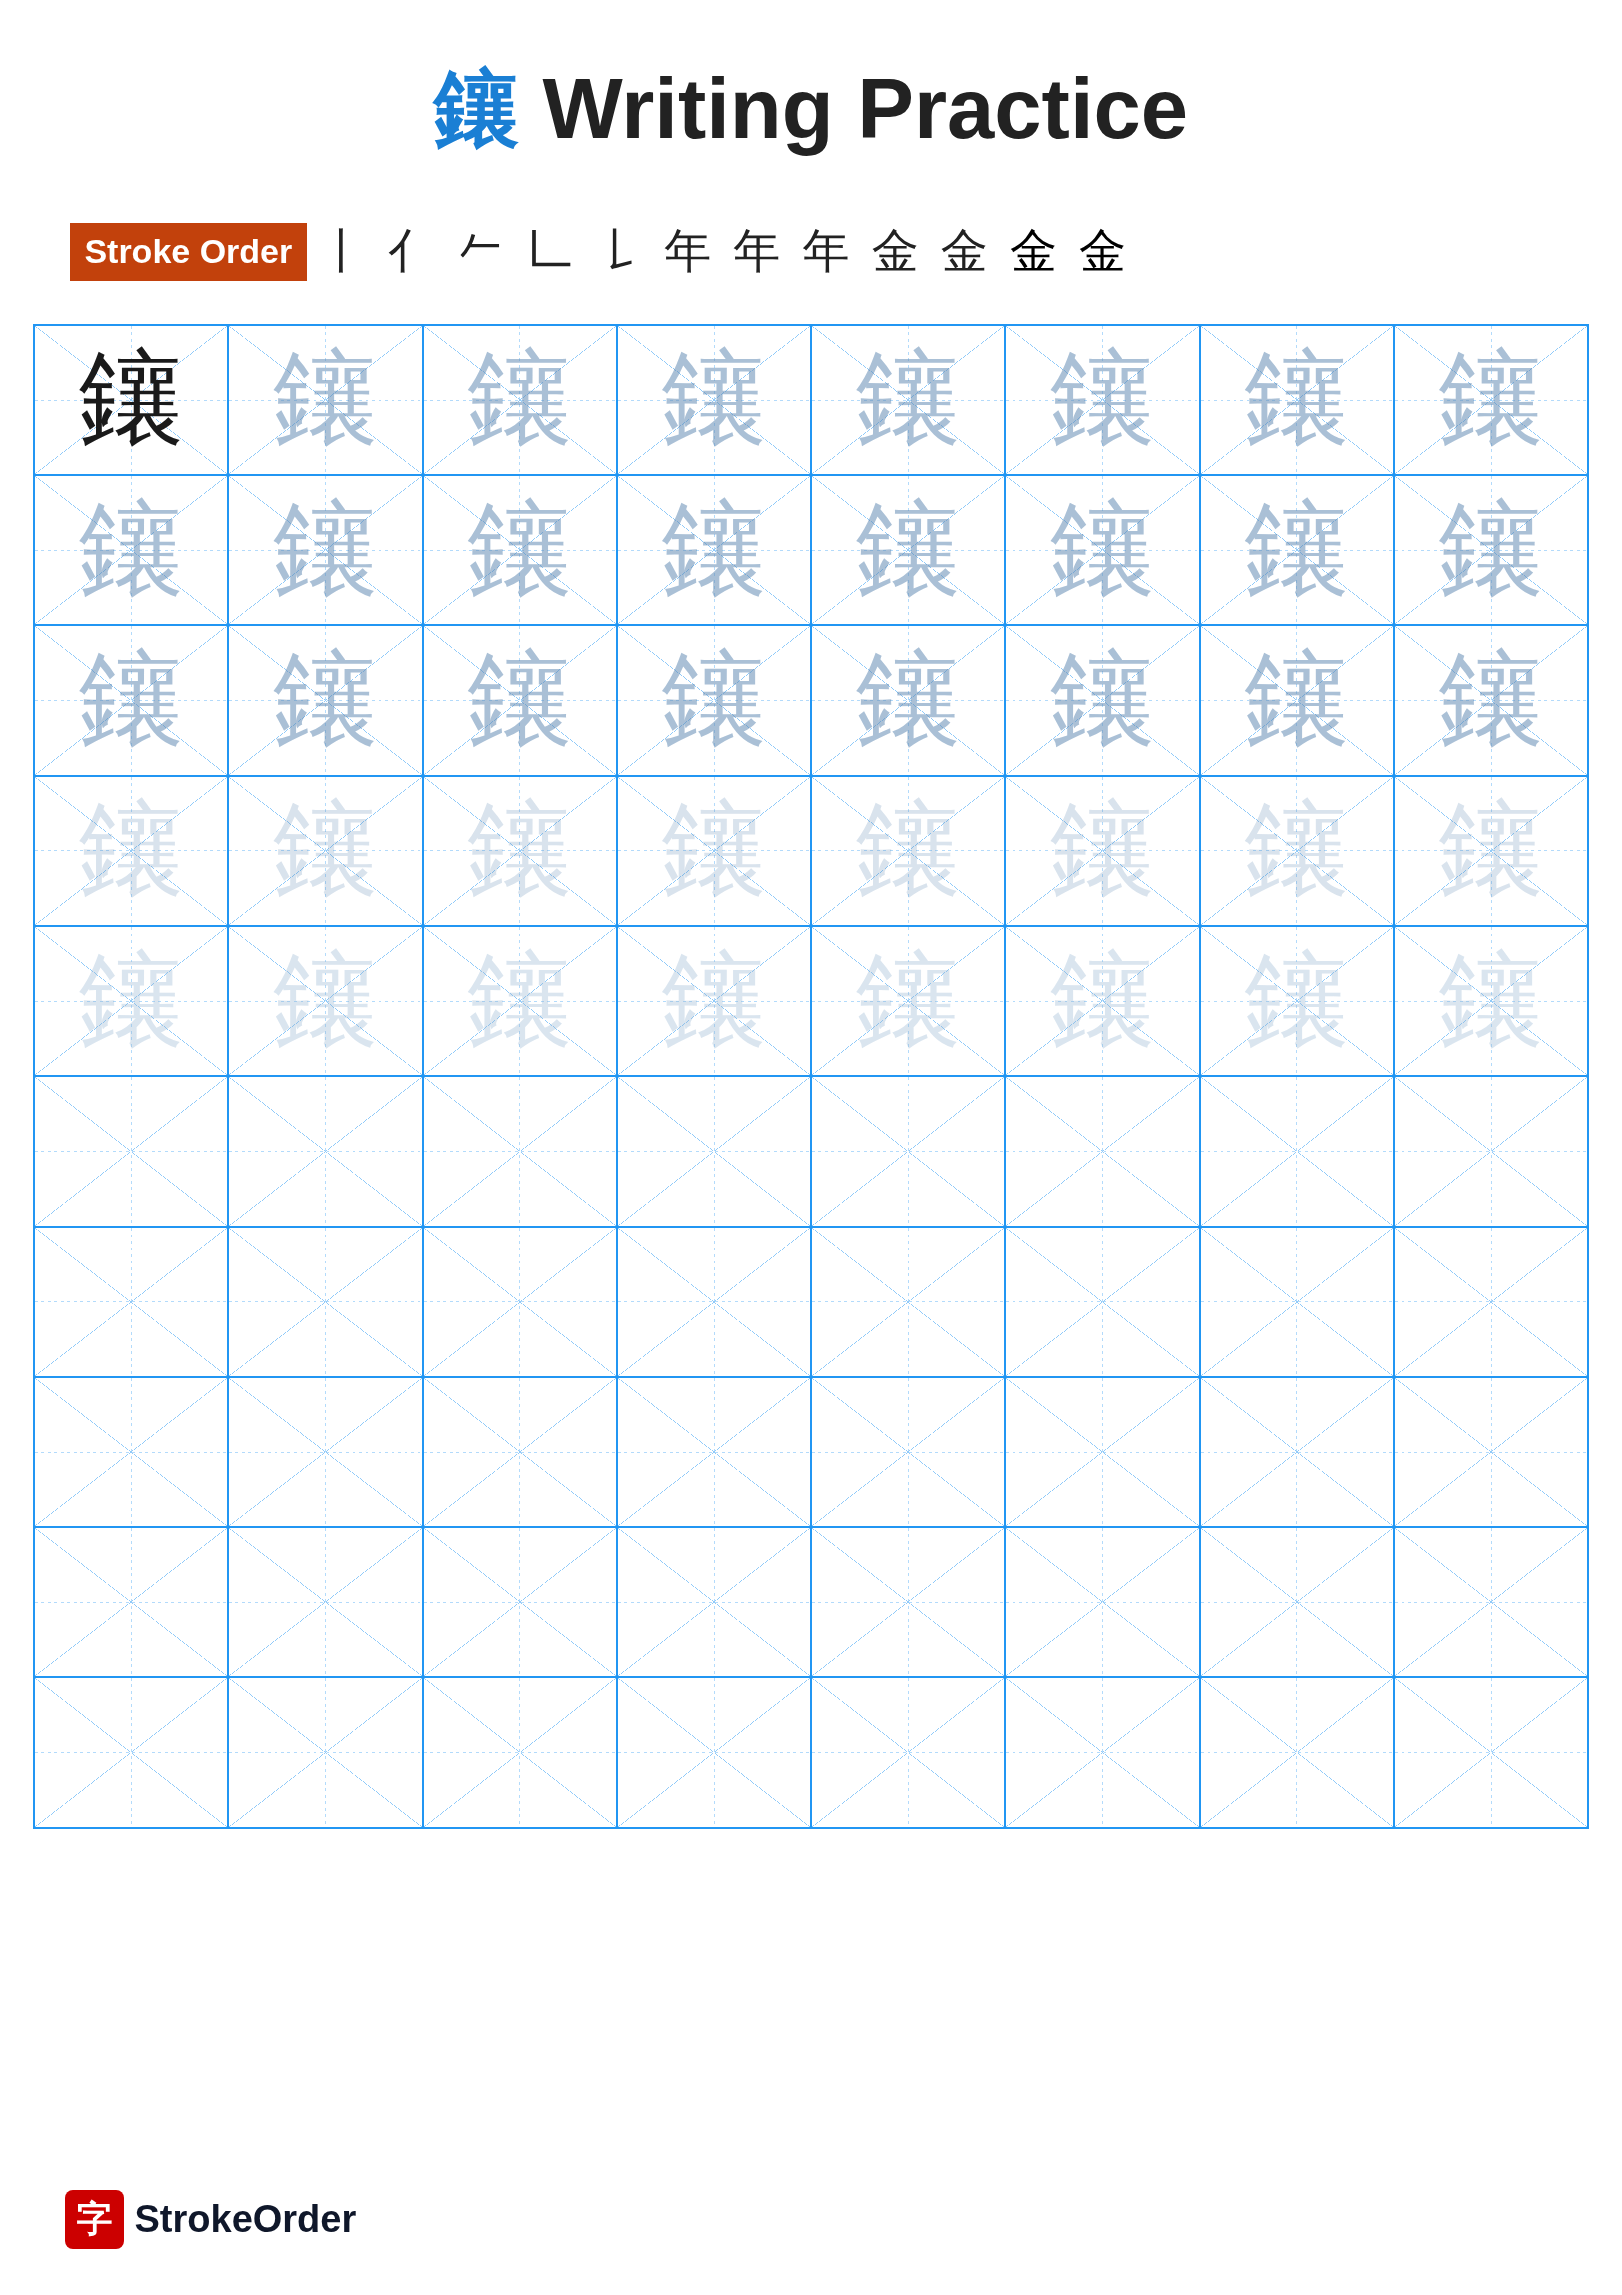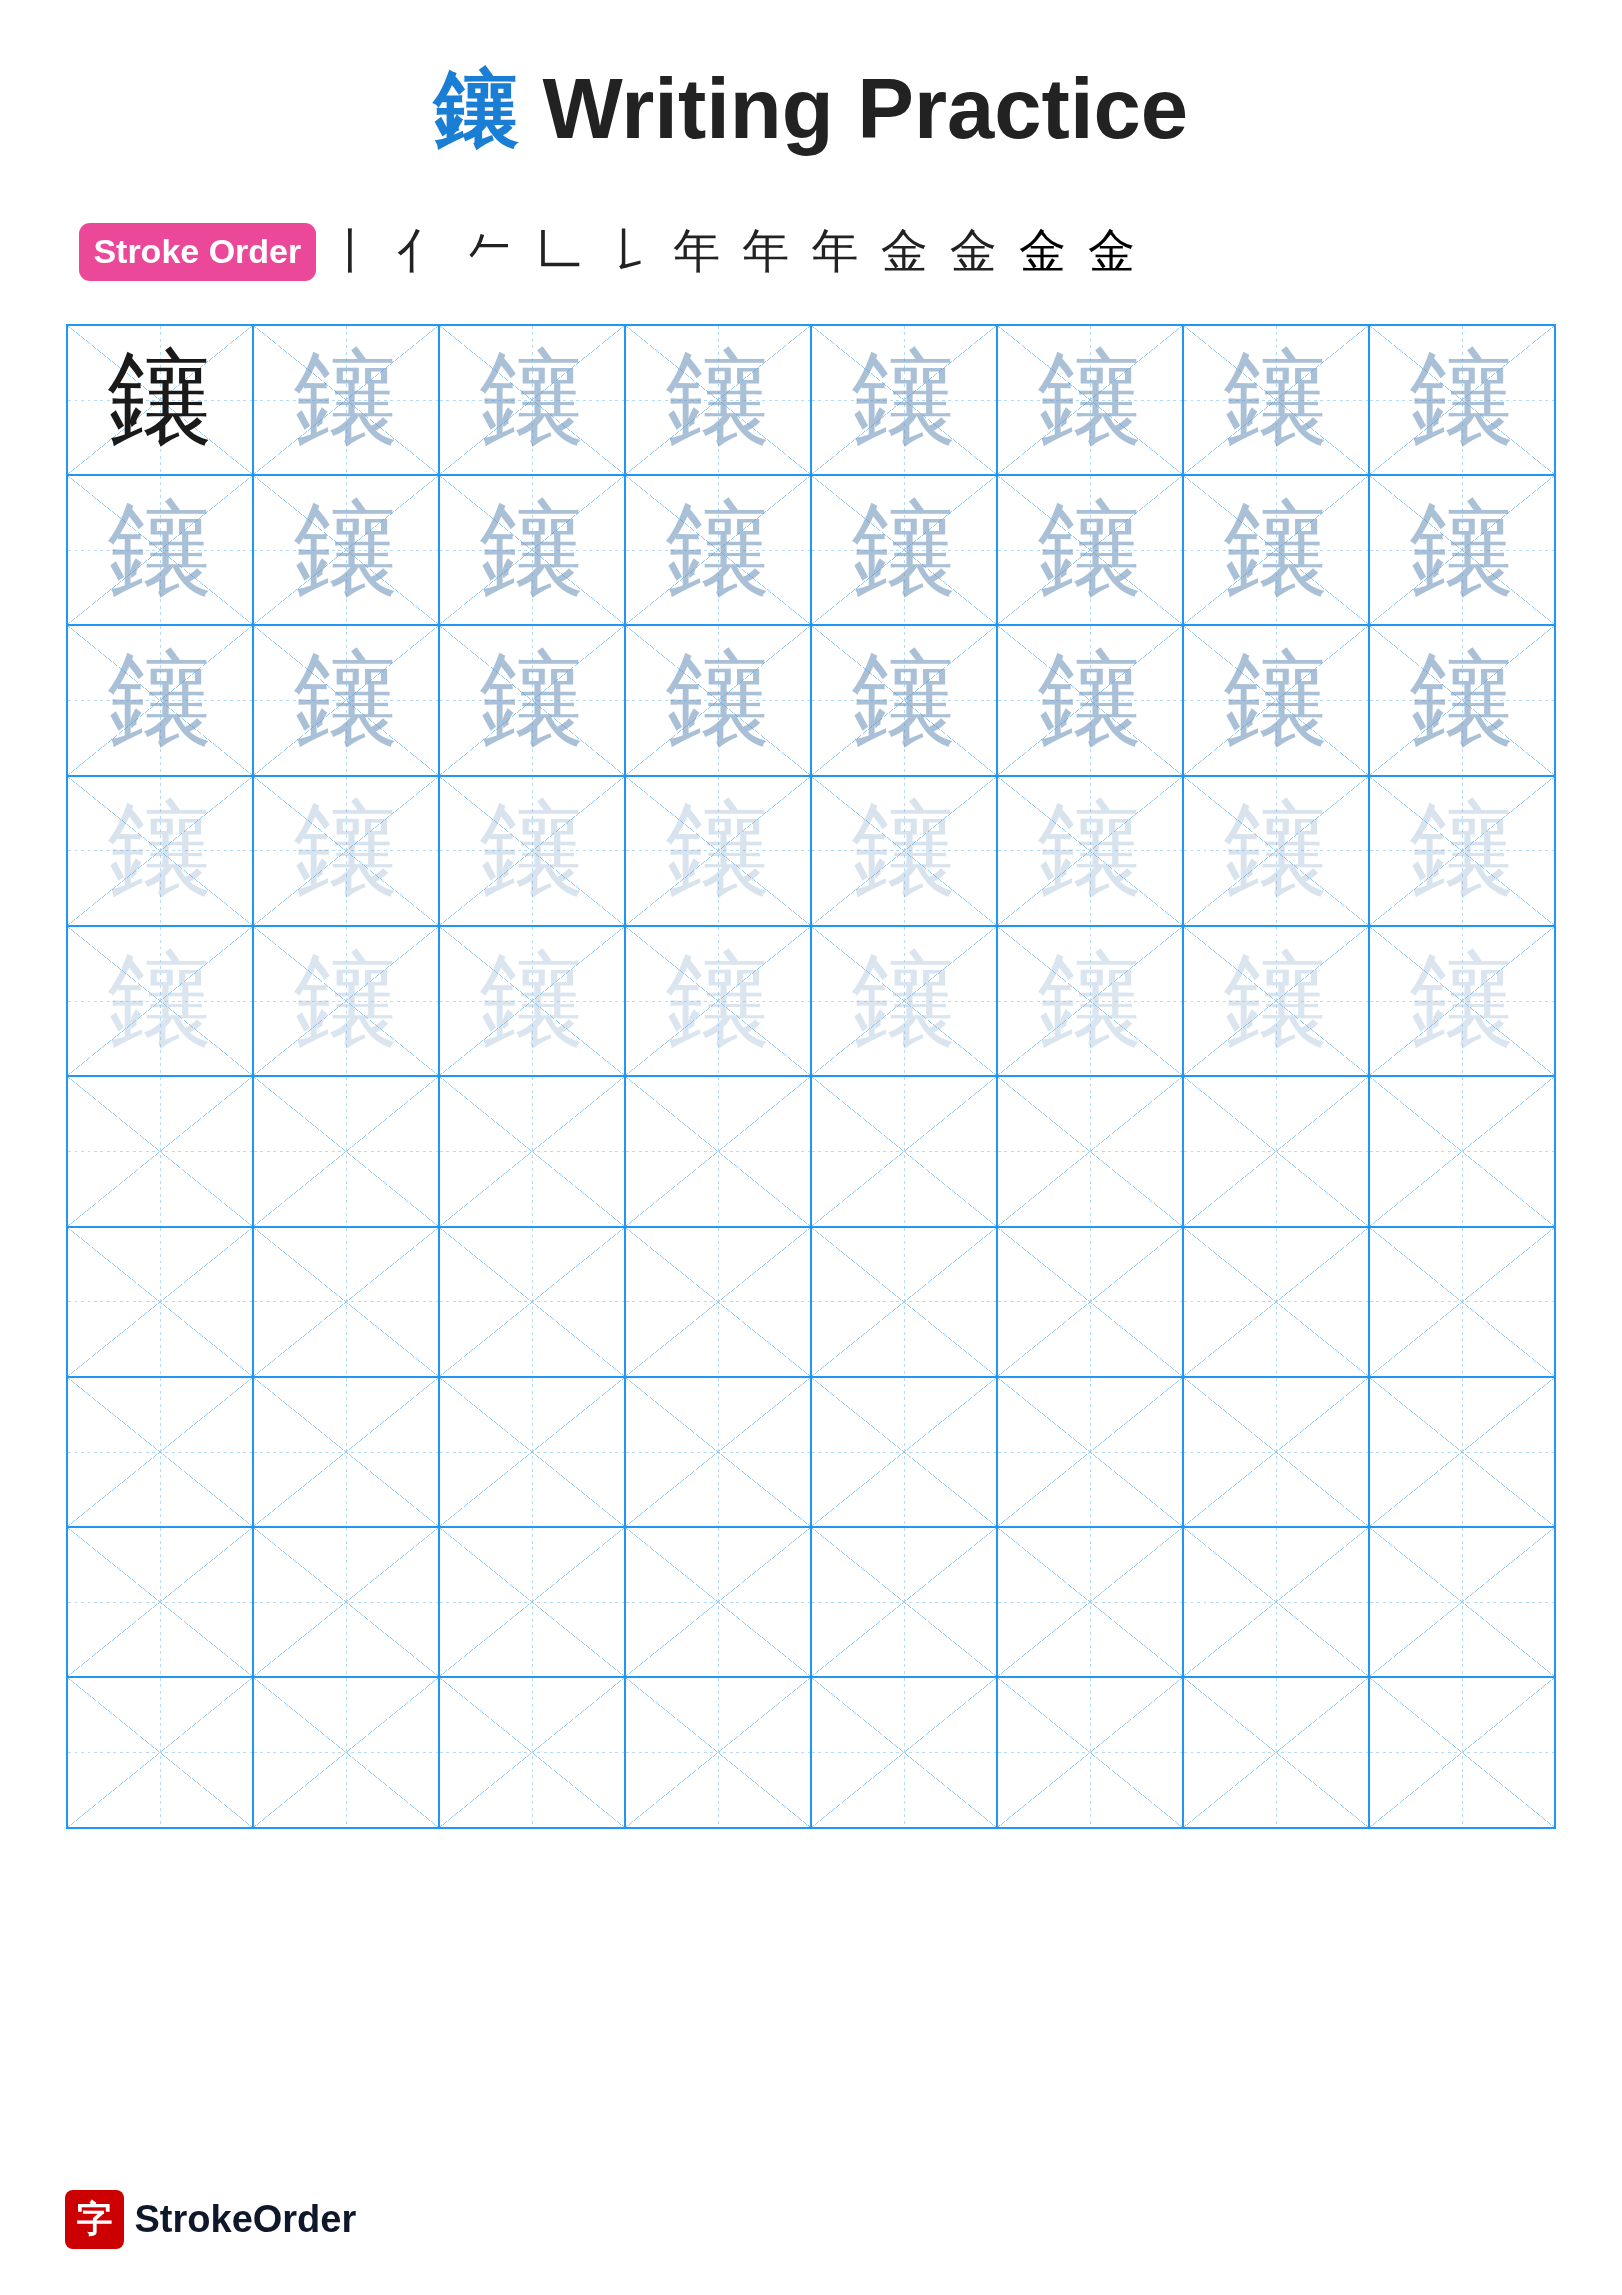--- a/index.html
+++ b/index.html
@@ -11,21 +11,21 @@
       font-family: serif;
       position: relative;
       overflow: hidden;
     }
 
     .page {
       width: 1622px;
       height: 2295px;
       background: #fff;
       position: relative;
-      padding: 52px 66px;
+      padding: 52px 33px;
     }
 
     .title {
       text-align: center;
       font-size: 85px;
       font-weight: bold;
       color: #222;
       margin-bottom: 52px;
       font-family: Arial, sans-serif;
     }
@@ -42,29 +42,30 @@
 
     .stroke-order-line {
       display: flex;
       align-items: center;
       flex-wrap: wrap;
       margin-bottom: 6.5px;
       line-height: 1.4;
     }
 
     .stroke-order-badge {
-      background: #ec4899;
+      background: #c2410c;
       color: #fff;
       font-family: Arial, sans-serif;
       font-size: 34px;
       font-weight: bold;
       padding: 5.2px 14.4px;
-      border-radius: 11px;
+      border-radius: 0;
       margin-right: 11.8px;
       white-space: nowrap;
+      margin-left: 24px;
     }
 
     .stroke-chars {
       font-size: 47px;
       color: #222;
       letter-spacing: 5.2px;
       font-family: serif;
     }
 
     .stroke-chars-red {

